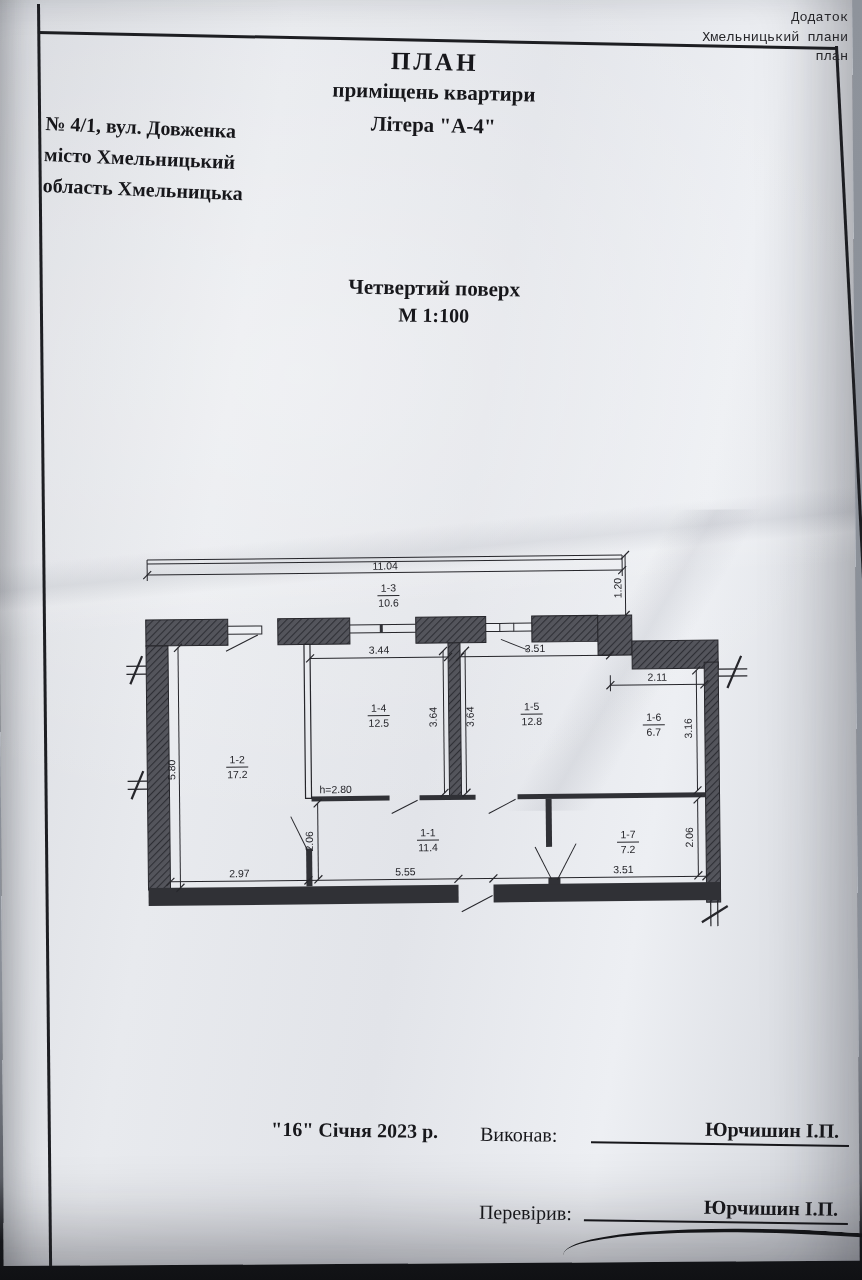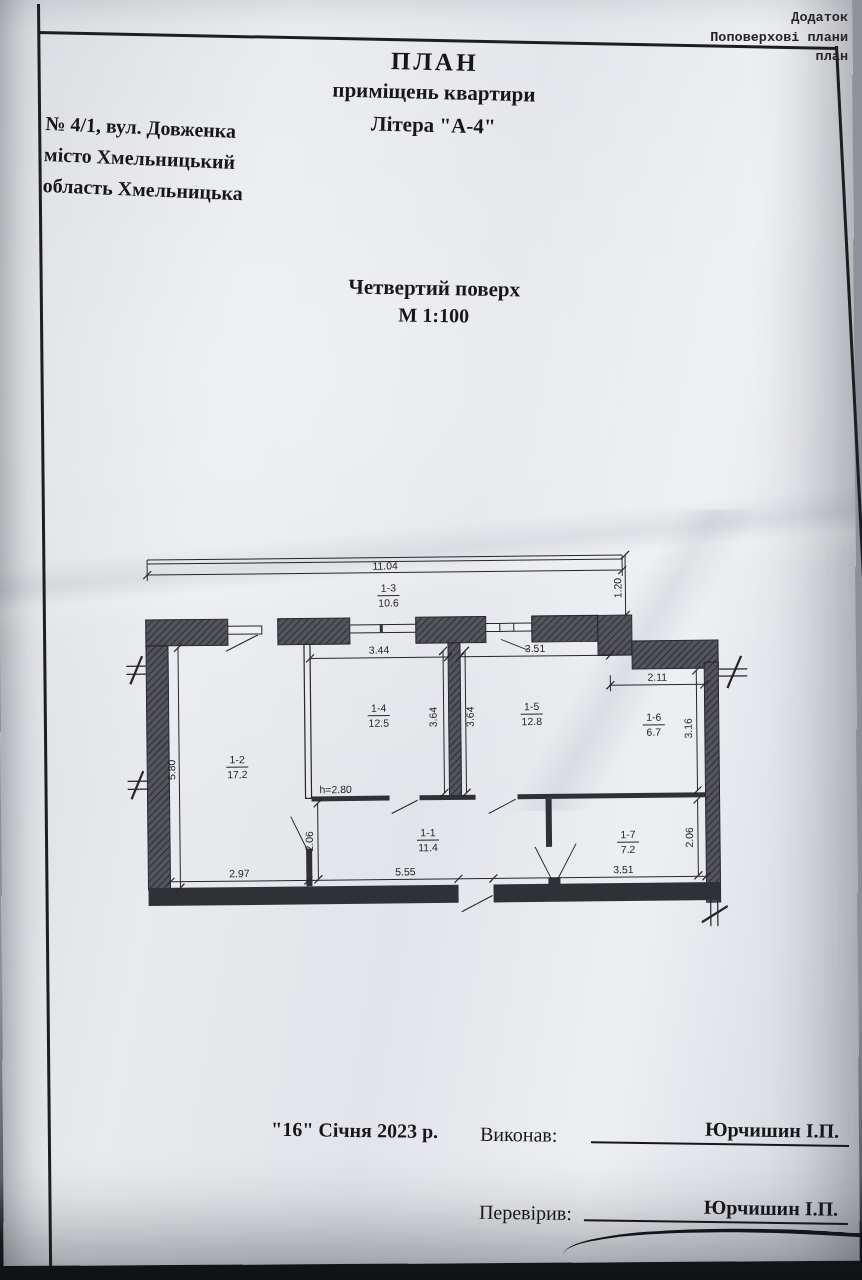--- a/index.html
+++ b/index.html
@@ -25,21 +25,21 @@
   .crease2{position:absolute;left:420px;top:520px;width:400px;height:300px;
     background:linear-gradient(120deg,rgba(0,0,0,0) 45%,rgba(80,85,100,.10) 52%,rgba(0,0,0,0) 60%);}
   .bottom-curve{position:absolute;left:560px;top:1232px;width:560px;height:160px;
     border-top:4px solid #141518;border-radius:50% 50% 0 0/40px 40px 0 0;transform:rotate(3.5deg);}
   .frame-line{position:absolute;background:#1d1e22;}
   .frame-left{left:37px;top:4px;width:3px;height:1262px;transform:rotate(-0.55deg);transform-origin:top center;}
   .frame-top{left:38px;top:31px;width:800px;height:3px;transform:rotate(1.15deg);transform-origin:left center;}
   .frame-right{left:835px;top:46px;width:3px;height:1222px;transform:rotate(-2.9deg);transform-origin:top center;}
 
   .corner-note{position:absolute;left:636px;top:8px;width:212px;text-align:right;
-    font-family:"Liberation Mono", monospace;font-size:13.5px;line-height:1.45;color:#26262a;font-weight:bold;}
+    font-family:"Liberation Mono", monospace;font-size:13.5px;line-height:1.45;color:#26262a;font-weight:normal;}
   .header{position:absolute;left:248px;top:48px;width:372px;text-align:center;color:#17171b;
     transform:rotate(1.4deg);}
   .header .t1{font-size:25px;font-weight:bold;letter-spacing:3px;}
   .header .t2{font-size:21px;font-weight:bold;margin-top:4px;}
   .header .t3{font-size:21px;font-weight:bold;margin-top:8px;}
   .address{position:absolute;left:44px;top:114px;width:290px;color:#17171b;
     font-size:20px;font-weight:bold;line-height:1.55;transform:rotate(2.4deg);}
   .floor-title{position:absolute;left:258px;top:276px;width:352px;text-align:center;color:#17171b;
     transform:rotate(1deg);}
   .floor-title .f1{font-size:21px;font-weight:bold;}
@@ -71,21 +71,21 @@
   <div class="crease2"></div>
 </div>
 
 <div class="frame-line frame-left"></div>
 <div class="frame-line frame-top"></div>
 <div class="frame-line frame-right"></div>
 <div class="bottom-curve"></div>
 
 <div class="corner-note">
   <div>Додаток</div>
-  <div>Поповерхові плани</div>
+  <div>Хмельницький плани</div>
   <div>план</div>
 </div>
 
 <div class="header">
   <div class="t1">ПЛАН</div>
   <div class="t2">приміщень квартири</div>
   <div class="t3">Літера "А-4"</div>
 </div>
 
 <div class="address">

